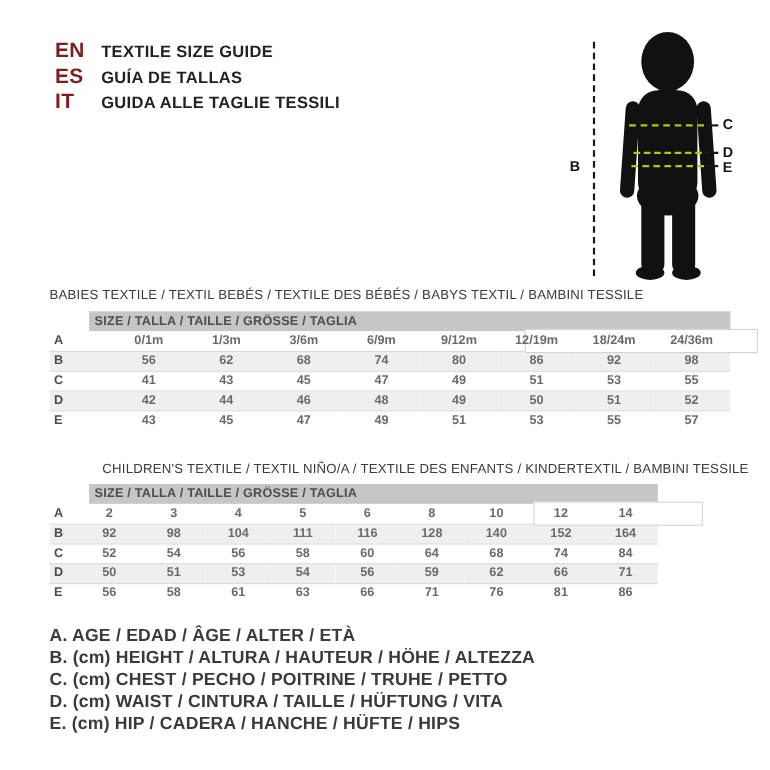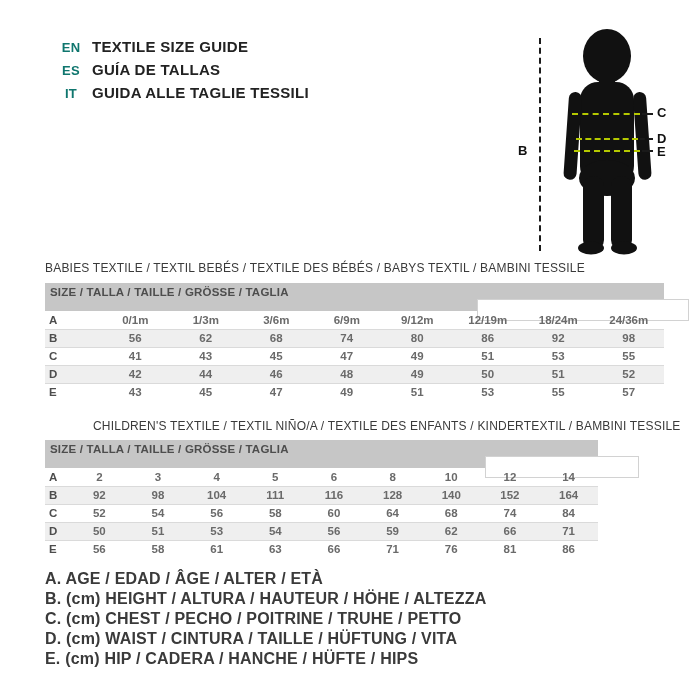--- a/index.html
+++ b/index.html
@@ -3,37 +3,37 @@
 <meta charset="utf-8">
 <style>
   html,body{margin:0;padding:0;}
   body{width:700px;height:700px;background:#ffffff;position:relative;overflow:hidden;
        font-family:"Liberation Sans",sans-serif;-webkit-font-smoothing:antialiased;}
   .abs{position:absolute;}
 
   
   .lang-block{left:50px;top:36px;}
   .lang-row{line-height:22px;white-space:nowrap;}
-  .lang-code{display:inline-block;width:42px;font-weight:700;font-size:13px;color:#0f766e;letter-spacing:.3px;text-align:center;}
+  .lang-code{display:inline-block;width:42px;font-weight:700;font-size:19px;color:#7f1d1d;letter-spacing:.3px;}
   .lang-label{font-weight:700;font-size:15px;color:#222;letter-spacing:.3px;}
 
   
   .fig-svg{left:550px;top:28px;}
   .dash-v{border-left:2px dashed #1a1a1a;width:0;}
   .dash-h-green{border-top:2px dashed #b5c900;height:0;}
   .dash-h-black{border-top:2px dashed #1a1a1a;height:0;}
   .fig-label{font-weight:700;font-size:13px;color:#111;letter-spacing:.3px;}
 
   
   .section-title{left:45px;font-weight:400;font-size:12px;color:#3a3a3a;letter-spacing:.2px;white-space:nowrap;}
 
   
   .size-table-wrap{left:45px;}
-  .size-bar{height:28px;background:#c6c6c6;color:#4d4d4d;font-weight:700;font-size:11.5px;
-            line-height:18px;padding-left:5px;letter-spacing:.2px;}
+  .size-bar{height:18px;background:#c6c6c6;color:#4d4d4d;font-weight:700;font-size:11.5px;
+            line-height:18px;padding-left:5px;letter-spacing:.2px;margin-left:36px;}
   table.size{border-collapse:collapse;table-layout:fixed;width:100%;}
   table.size tr{height:18px;}
   table.size tr.shaded{background:#efefef;border-top:1px solid #dadada;border-bottom:1px solid #dadada;}
   table.size td{font-weight:700;font-size:11.5px;color:#6a6a6a;text-align:center;padding:0;overflow:hidden;white-space:nowrap;}
   table.size td.lbl{text-align:left;padding-left:4px;color:#4d4d4d;}
   table.size td span{position:relative;z-index:4;}
 
   
   .hl{background:#ffffff;border:1px solid #d2d2d2;z-index:3;}
 

